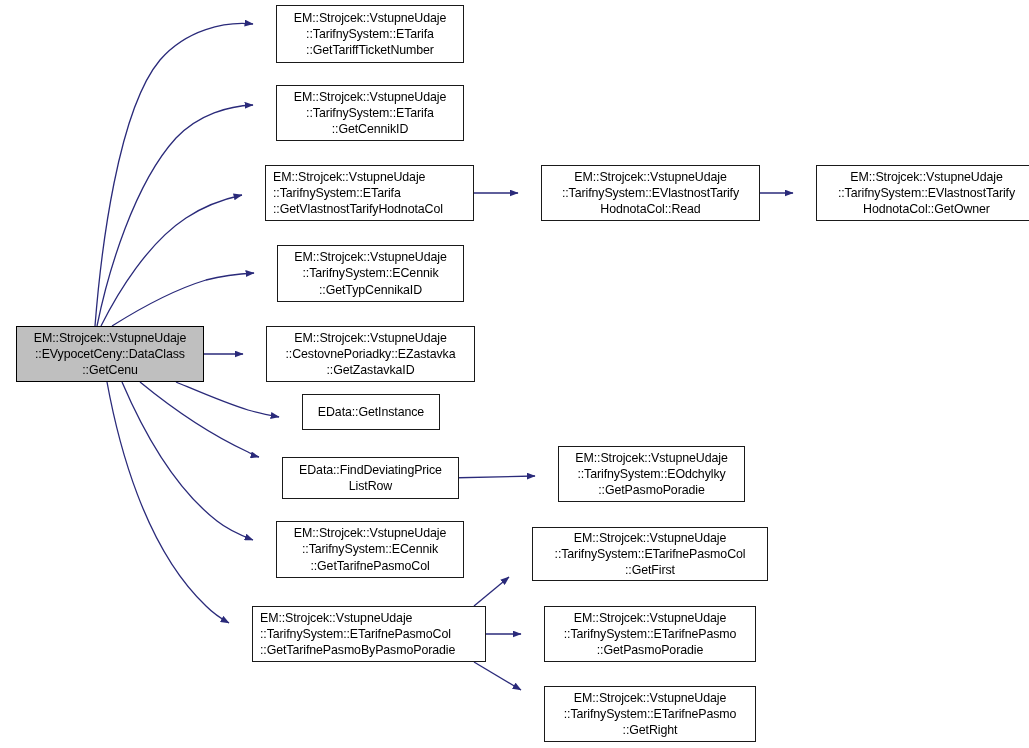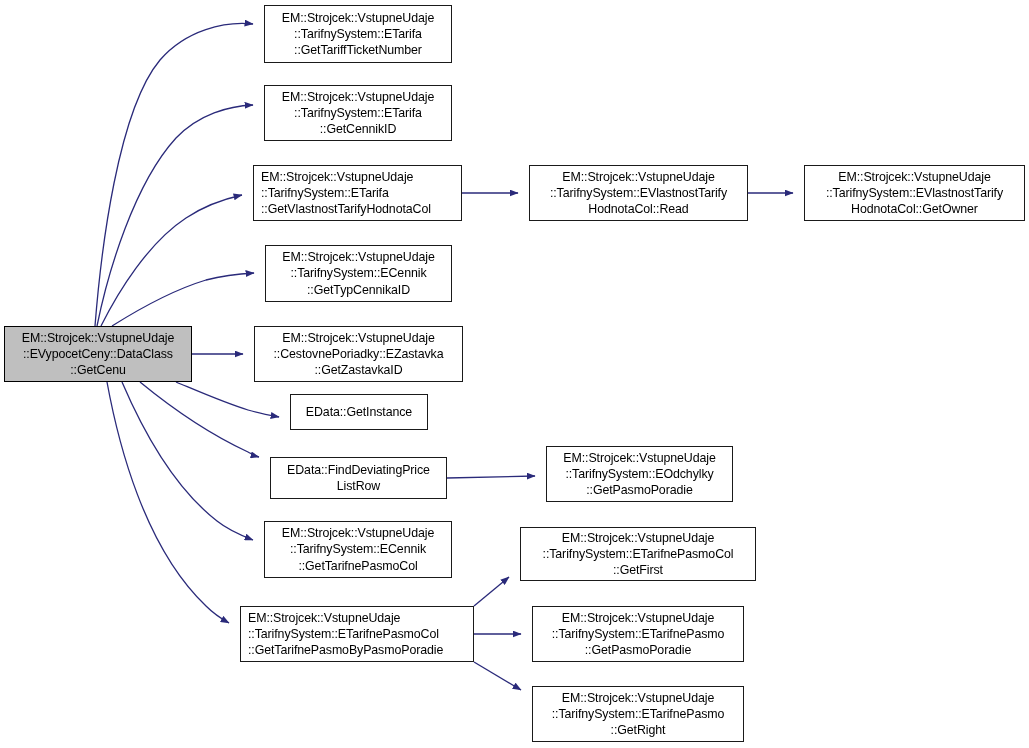--- a/index.html
+++ b/index.html
@@ -33,20 +33,21 @@
     display: flex;
     align-items: center;
     justify-content: center;
     text-align: center;
     line-height: 1.30;
     font-size: 12.4px;
     letter-spacing: -0.1px;
     white-space: pre-line;
     padding: 17px 4px;
     z-index: 2;
+    margin-left: 12px;
   }
   .node.root {
     background: #bfbfbf;
     border-color: #000000;
   }
   .node.lefttext {
     text-align: left;
     justify-content: flex-start;
     padding-left: 7px;
   }

